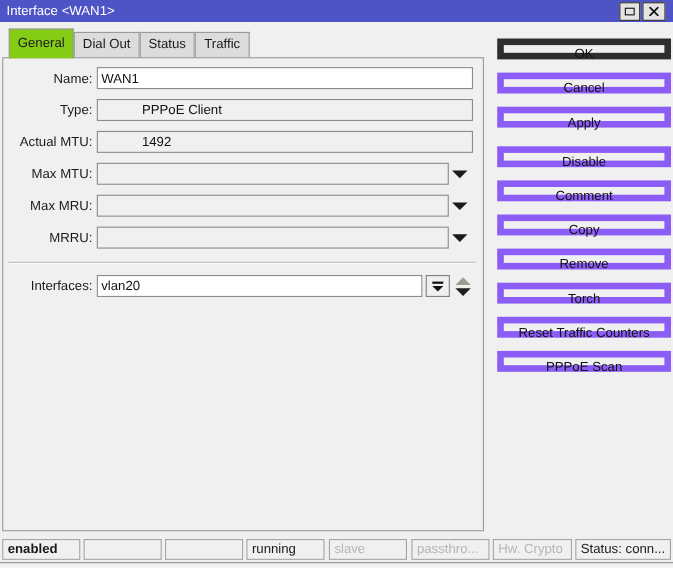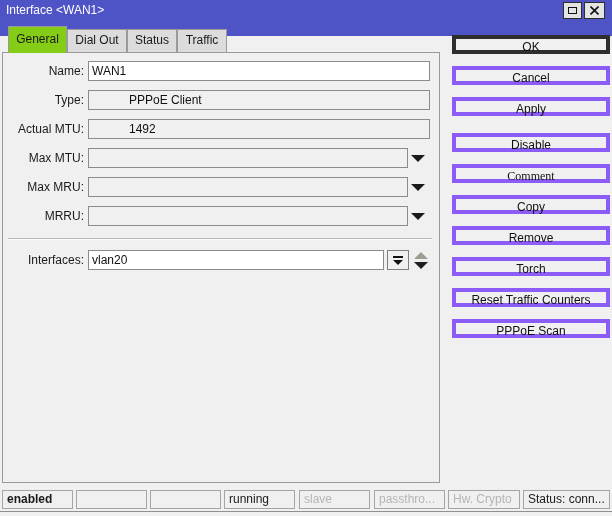--- a/index.html
+++ b/index.html
@@ -5,21 +5,21 @@
   html,body{margin:0;padding:0;}
   .window{
     position:relative; width:612px; height:516px;
     background:#f0f0f0;
     font-family:"Liberation Sans", sans-serif;
     font-size:12px; color:#1a1a1a;
     overflow:hidden;
   }
   
   .titlebar{
-    position:absolute; left:0; top:0; width:612px; height:36px;
+    position:absolute; left:0; top:0; width:612px; height:20px;
     background:#4e54c6; color:#ffffff;
   }
   .titlebar .title{
     position:absolute; left:6px; top:0; line-height:21px; font-size:12px;
   }
   .tb-btn{
     position:absolute; top:2px; height:17px; box-sizing:border-box;
     background:#e4e4e4; border:1px solid #2e2e2e;
     display:flex; align-items:center; justify-content:center;
   }
@@ -79,21 +79,21 @@
     border-bottom:7px solid #9aa091;
   }
   .ud-down{
     position:absolute; left:0; top:11px; width:0; height:0;
     border-left:7px solid transparent; border-right:7px solid transparent;
     border-top:7px solid #1f1f1f;
   }
   
   .btn{
     position:absolute; left:452px; width:158px; height:19px;
-    box-sizing:border-box; border:4px solid #8b5cf6; background:#f0f0f0;
+    box-sizing:border-box; border:6px solid #8b5cf6; background:#f0f0f0;
     font-family:"Liberation Sans", sans-serif; font-size:12px; color:#111;
     text-align:center; line-height:16px; padding:0; cursor:default;
   }
   .btn.default{ border-color:#2e2e2e; }
   
   .status-cell{
     position:absolute; top:490px; height:19px; box-sizing:border-box;
     border:1px solid #a5a5a5; background:#f0f0f0;
     line-height:17px; padding-left:4px; overflow:hidden; white-space:nowrap;
   }
@@ -159,21 +159,21 @@
   </div>
   <div class="updown">
     <div class="ud-up"></div>
     <div class="ud-down"></div>
   </div>
 
   <button class="btn default" style="top:35px;">OK</button>
   <button class="btn" style="top:66px;">Cancel</button>
   <button class="btn" style="top:97px;">Apply</button>
   <button class="btn" style="top:133px;">Disable</button>
-  <button class="btn" style="top:164px;font-family:Liberation Serif, serif;">Comment</button>
+  <button class="btn" style="top:164px;">Comment</button>
   <button class="btn" style="top:195px;">Copy</button>
   <button class="btn" style="top:226px;">Remove</button>
   <button class="btn" style="top:257px;">Torch</button>
   <button class="btn" style="top:288px;">Reset Traffic Counters</button>
   <button class="btn" style="top:319px;">PPPoE Scan</button>
 
   <div class="status-cell" style="left:2px;   width:71px;font-weight:bold;">enabled</div>
   <div class="status-cell" style="left:76px;  width:71px;"></div>
   <div class="status-cell" style="left:150px; width:71px;"></div>
   <div class="status-cell" style="left:224px; width:71px;">running</div>

